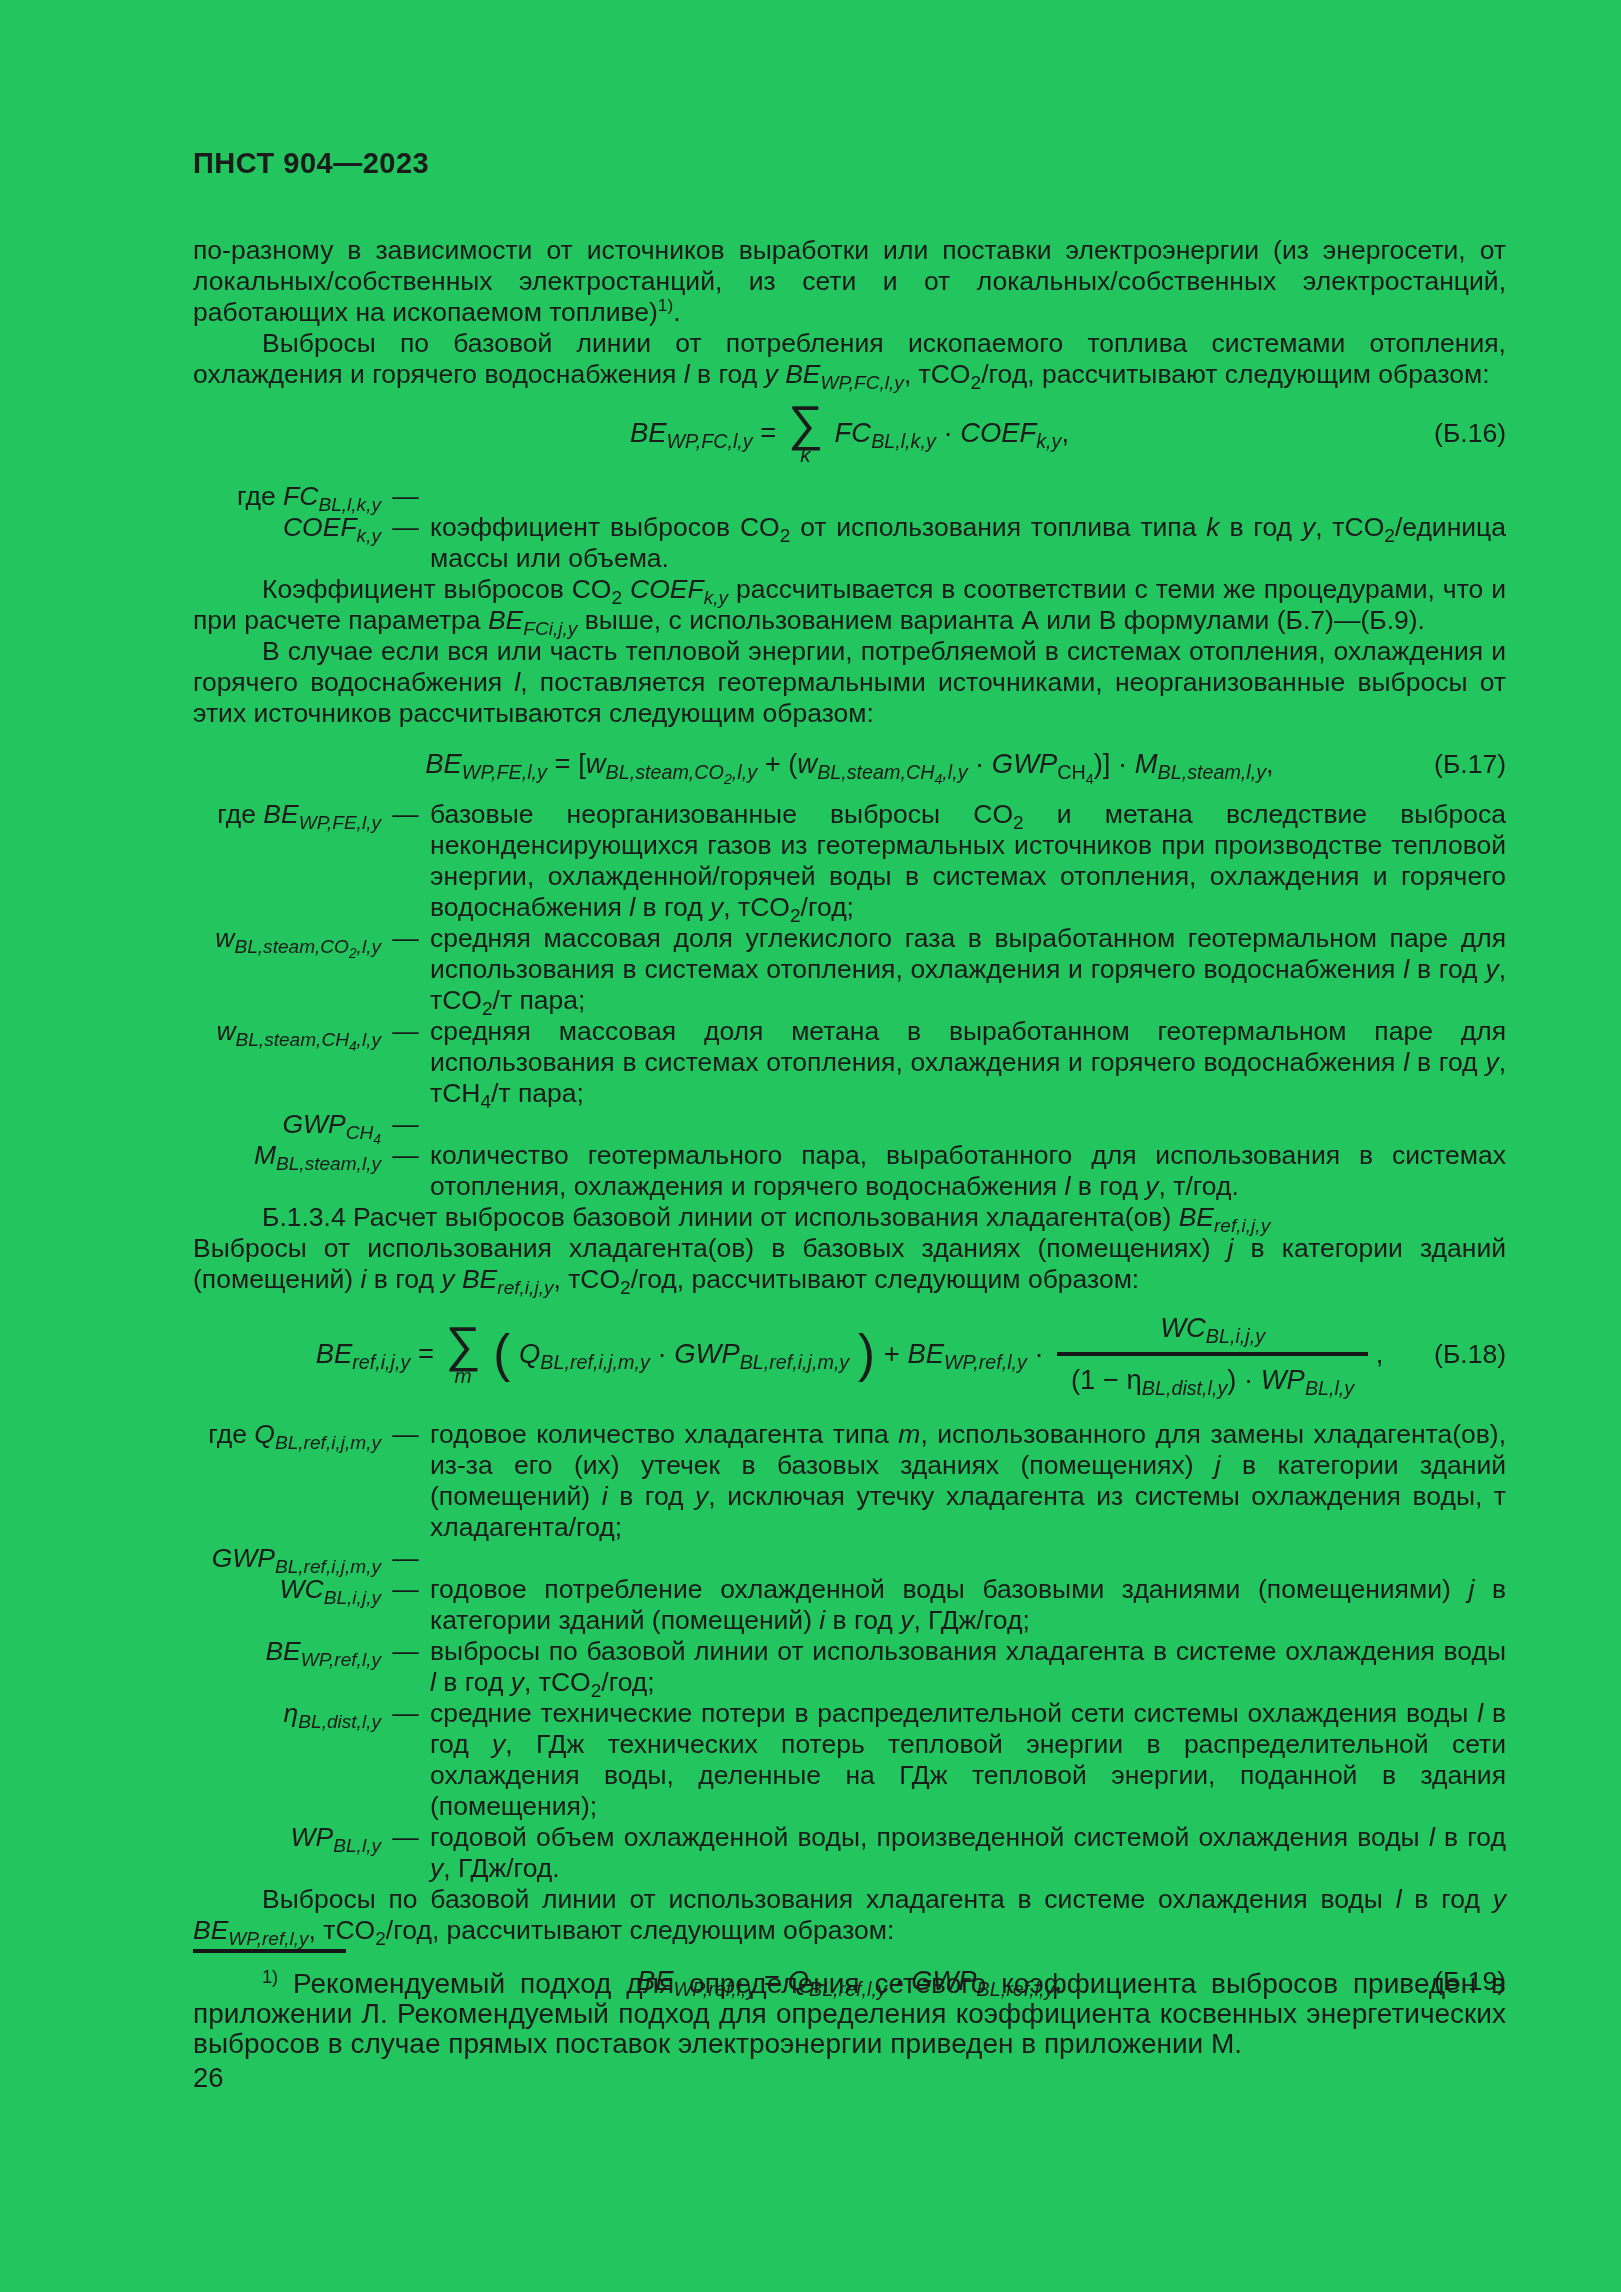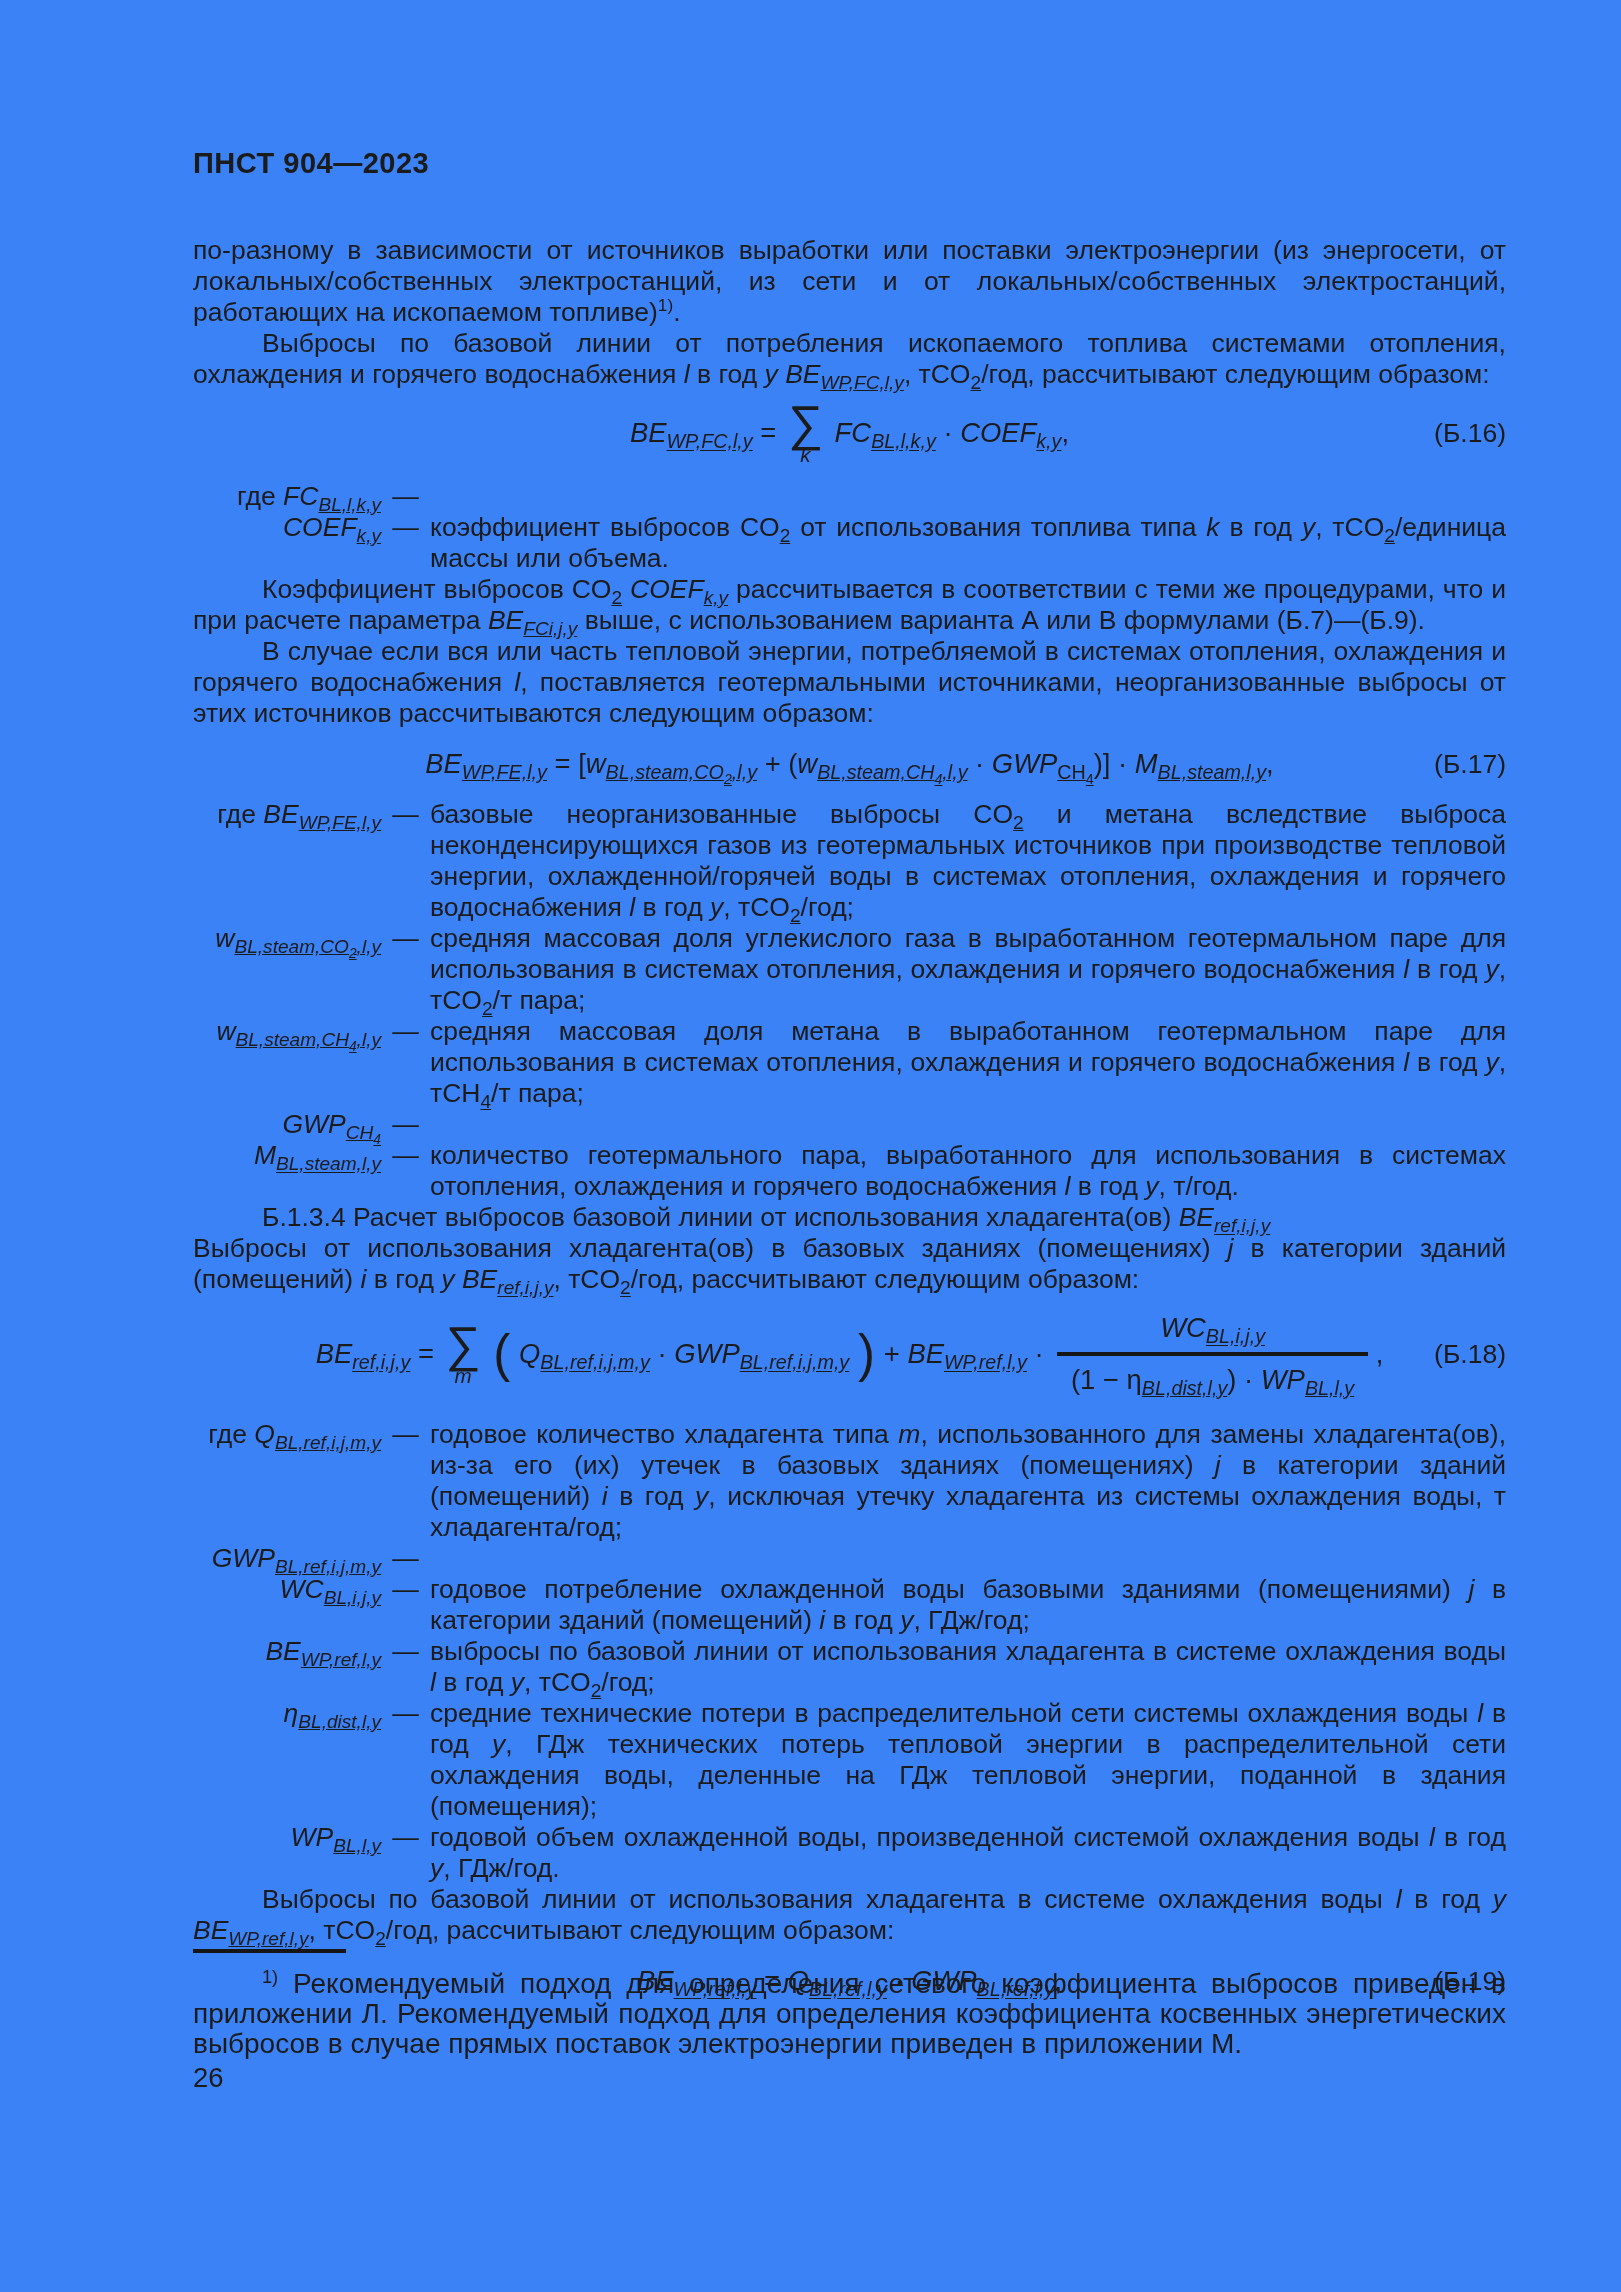--- a/index.html
+++ b/index.html
@@ -1,25 +1,25 @@
 <!DOCTYPE html>
 <html lang="ru"><head>
 <meta charset="utf-8">
 <style>
   html,body { margin:0; padding:0; background:#ffffff; }
   .page {
-    position:relative; width:1621px; height:2293px; background:#3b82f6;
+    position:relative; width:1621px; height:2293px; background:#22c55e;
     font-family:"Liberation Sans", sans-serif; color:#1b1b1b;
     overflow:hidden;
   }
   .content { position:absolute; left:193px; top:147px; width:1313px; }
   .doc-header { font-size:29px; font-weight:bold; letter-spacing:0.5px; margin:0 0 55px 0; }
   p.body { margin:0; font-size:26.5px; line-height:31px; text-align:justify; hyphens:auto; }
   p.indent { text-indent:69px; }
-  sub { font-size:72%; line-height:0;text-decoration:underline; }
+  sub { font-size:72%; line-height:0; }
   sup { font-size:65%; line-height:0; }
 
   .eq-row { position:relative; display:flex; justify-content:center; align-items:center; }
   .eq-16 { margin:7.8px 0 11.8px 0; min-height:71px; }
   .eq-17 { margin:9.8px 0; min-height:51px; }
   .eq-18 { margin:7.8px 0 13.7px 0; min-height:102px; }
   .eq-19 { margin:9.8px 0; min-height:51px; }
   .eq-body { display:flex; align-items:center; gap:7.8px; font-size:27.4px; }
   .eq-num { position:absolute; right:0; top:50%; transform:translateY(-50%); font-size:26.5px; }
   .sum { display:inline-flex; flex-direction:column; align-items:center; margin:0 3.9px; }

